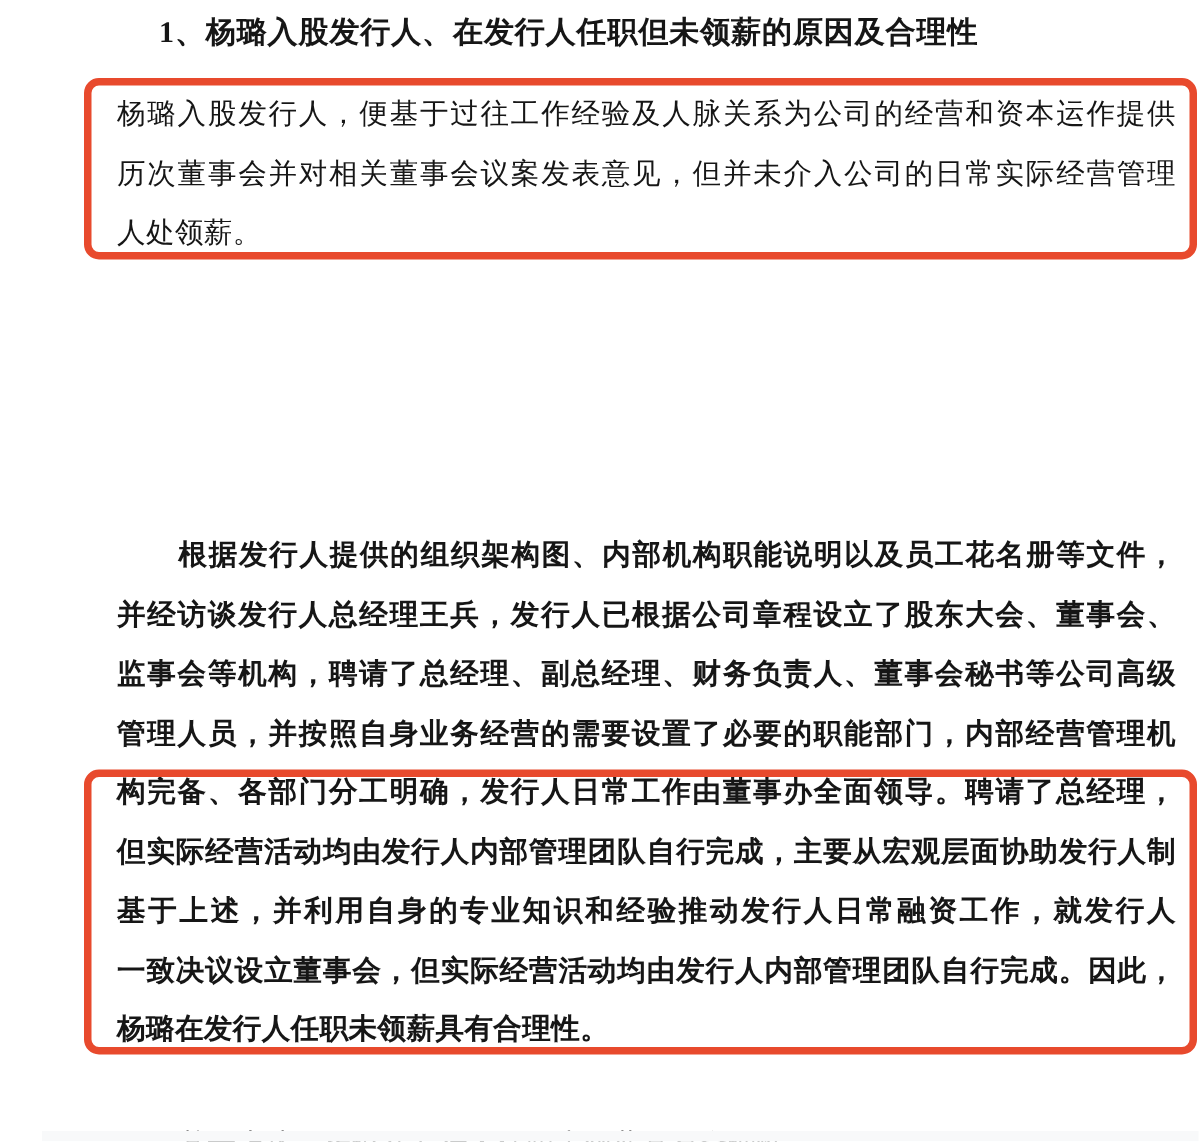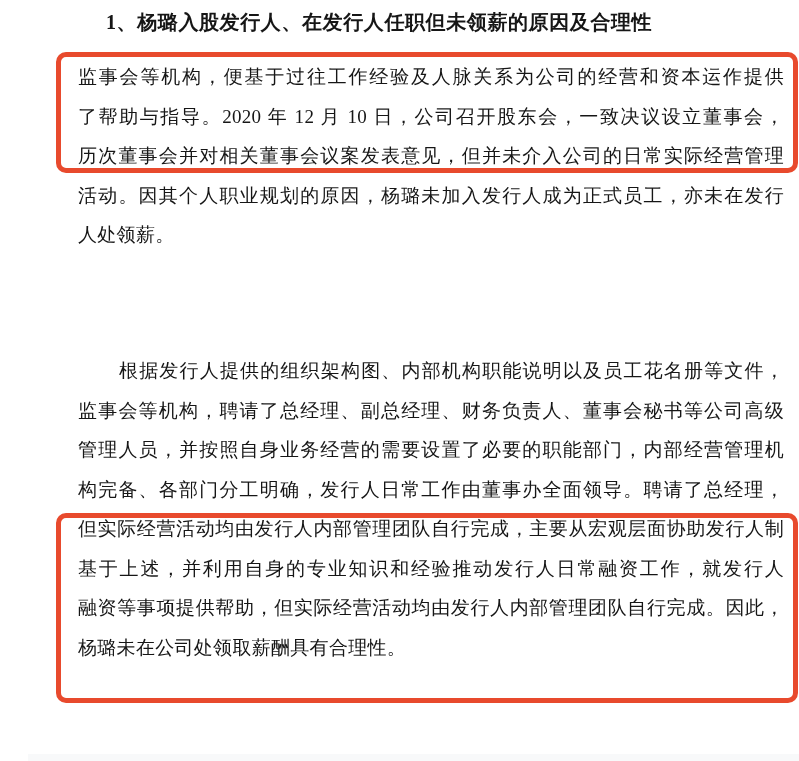--- a/index.html
+++ b/index.html
@@ -28,21 +28,21 @@
     line-height: 26px;
     white-space: nowrap;
   }
   .para {
     position: absolute;
     left: 50px;
     width: 706px;
     font-size: 19px;
   }
   .para-1 { top: 57px; }
-  .para-2 { top: 351px; }
+  .para-2 { top: 351px; font-weight: bold; }
   .para-3 { top: 744px; }
   .line {
     height: 39.5px;
     line-height: 39.5px;
     text-align: justify;
     text-align-last: justify;
     letter-spacing: 0.3px;
     white-space: nowrap;
   }
   .line.indent { text-indent: 41px; }
@@ -80,35 +80,34 @@
   }
 </style>
 </head>
 <body>
 
 <div class="page">
 
   <div class="doc-title">1、杨璐入股发行人、在发行人任职但未领薪的原因及合理性</div>
 
   <div class="para para-1">
-      <div class="line">监事会等机构，便基于过往工作经验及人脉关系为公司的经营和资本运作提供</div>
-      <div class="line">了帮助与指导。2020 年 12 月 10 日，公司召开股东会，一致决议设立董事会，</div>
+      <div class="line">杨璐入股发行人，便基于过往工作经验及人脉关系为公司的经营和资本运作提供</div>
       <div class="line">历次董事会并对相关董事会议案发表意见，但并未介入公司的日常实际经营管理</div>
-      <div class="line">活动。因其个人职业规划的原因，杨璐未加入发行人成为正式员工，亦未在发行</div>
       <div class="line last">人处领薪。</div>
     </div>
   <div class="para para-2">
       <div class="line indent">根据发行人提供的组织架构图、内部机构职能说明以及员工花名册等文件，</div>
+      <div class="line">并经访谈发行人总经理王兵，发行人已根据公司章程设立了股东大会、董事会、</div>
       <div class="line">监事会等机构，聘请了总经理、副总经理、财务负责人、董事会秘书等公司高级</div>
       <div class="line">管理人员，并按照自身业务经营的需要设置了必要的职能部门，内部经营管理机</div>
       <div class="line">构完备、各部门分工明确，发行人日常工作由董事办全面领导。聘请了总经理，</div>
       <div class="line">但实际经营活动均由发行人内部管理团队自行完成，主要从宏观层面协助发行人制</div>
       <div class="line">基于上述，并利用自身的专业知识和经验推动发行人日常融资工作，就发行人</div>
-      <div class="line">融资等事项提供帮助，但实际经营活动均由发行人内部管理团队自行完成。因此，</div>
-      <div class="line last">杨璐未在公司处领取薪酬具有合理性。</div>
+      <div class="line">一致决议设立董事会，但实际经营活动均由发行人内部管理团队自行完成。因此，</div>
+      <div class="line last">杨璐在发行人任职未领薪具有合理性。</div>
     </div>
   <div class="para para-3">
       <div class="line indent last">基于上述，杨璐在发行人任职未领薪具有合理性。</div>
     </div>
 
   <div class="redbox redbox-1" style="border-color: rgb(232, 74, 45);"></div>
   <div class="redbox redbox-2" style="border-color: rgb(232, 74, 45);"></div>
 
   <div class="footer-strip"></div>
 

